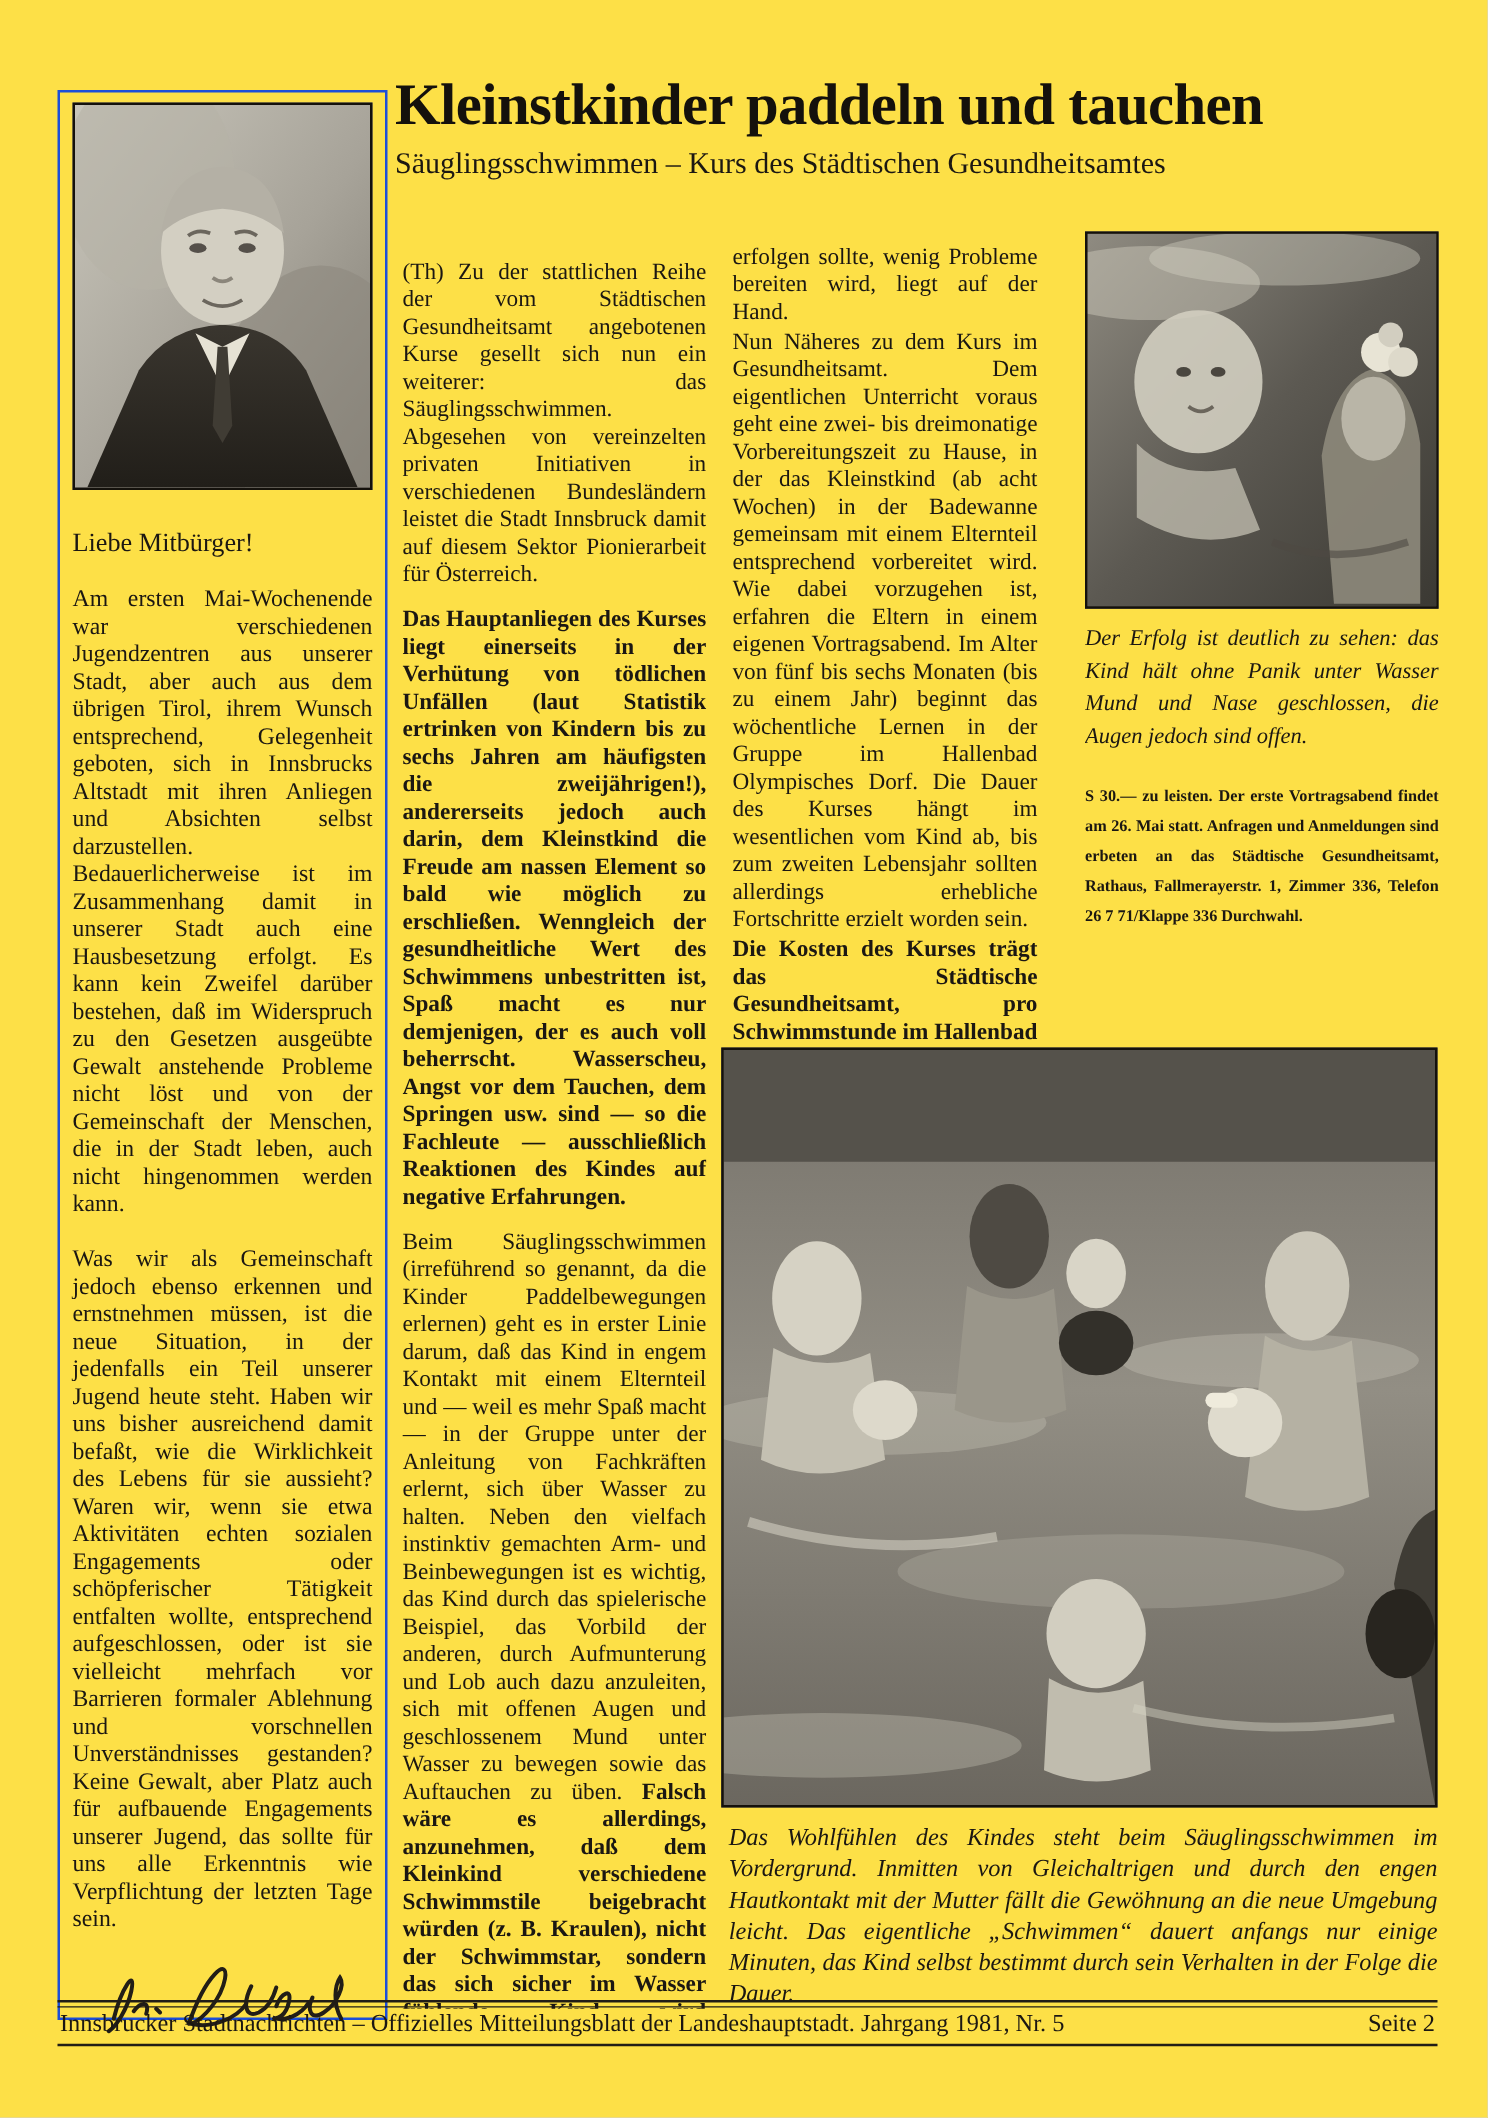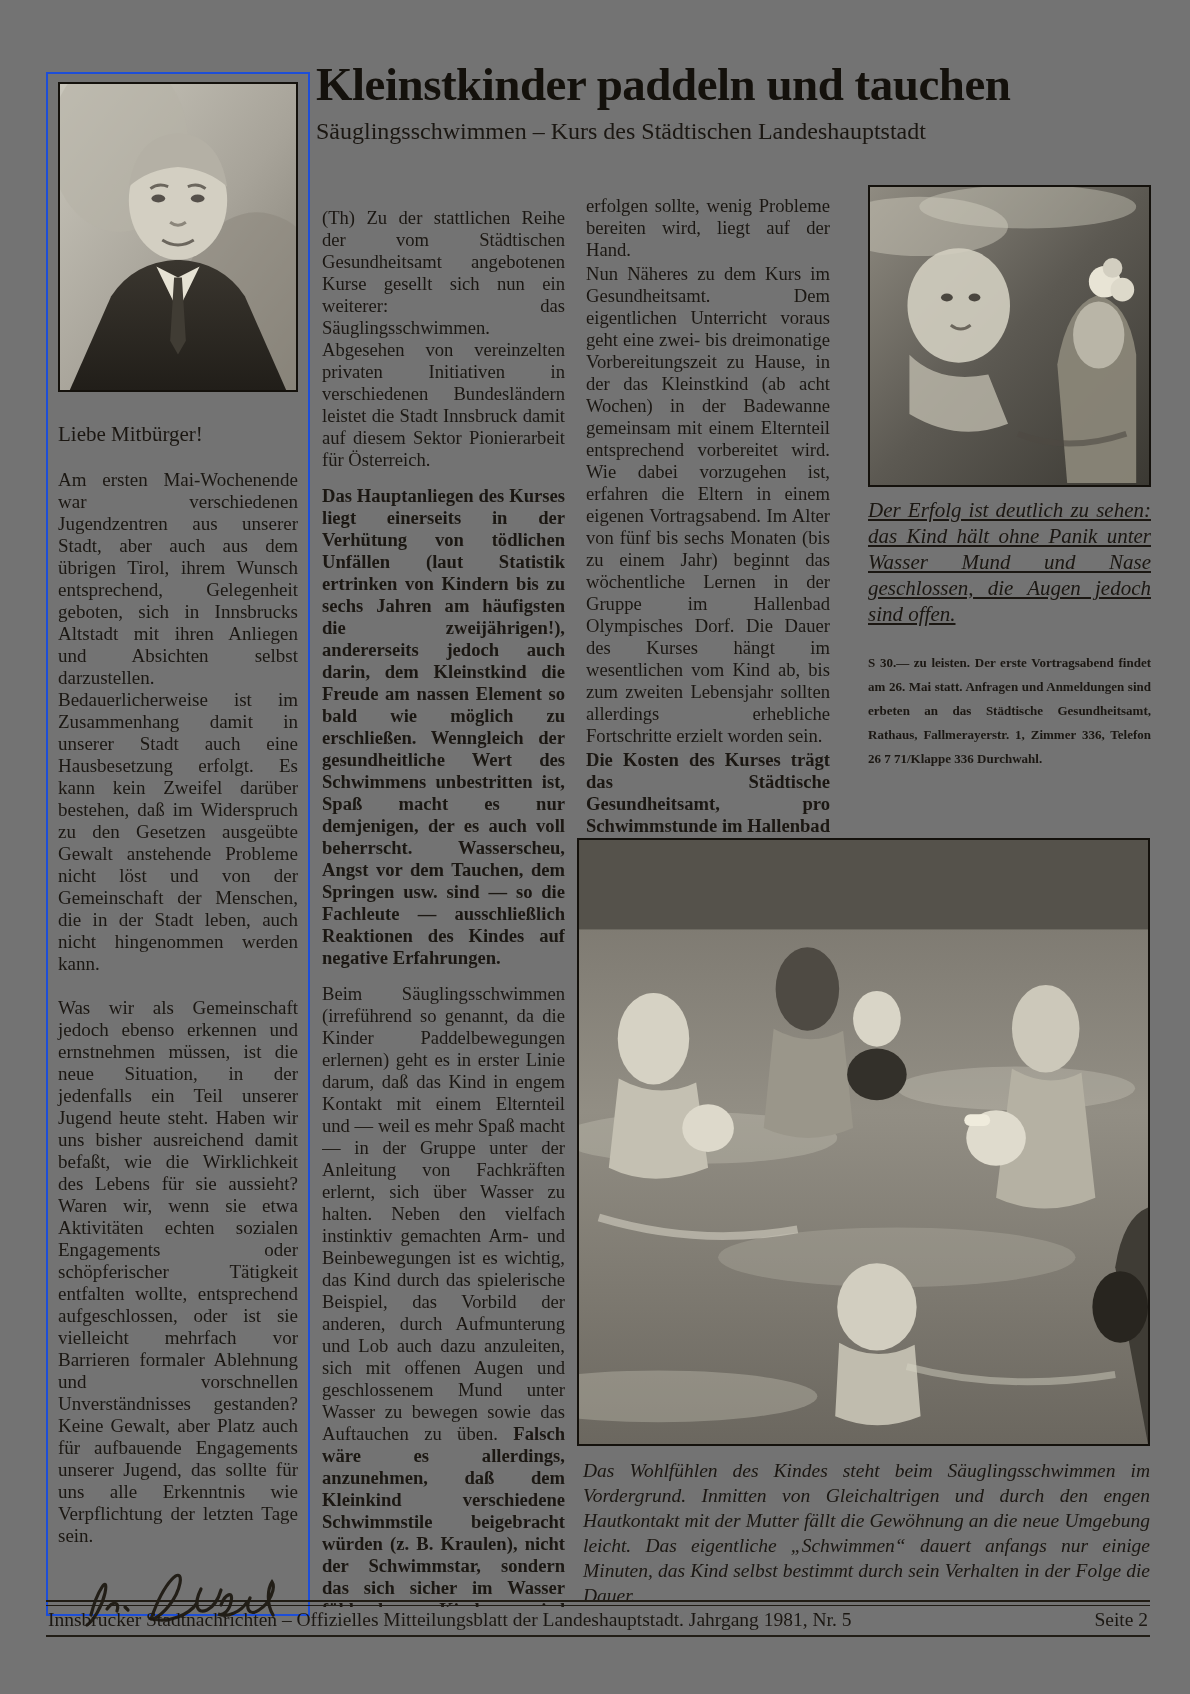--- a/index.html
+++ b/index.html
@@ -1,20 +1,20 @@
 <!DOCTYPE html>
 <html lang="de"><head>
 <meta charset="utf-8">
 <style>
   * { margin:0; padding:0; box-sizing:border-box; }
   html,body { background:#d8d4c6; }
   body { font-family:"Liberation Serif","DejaVu Serif",serif; color:#1b1712; }
   .page {
     position:relative; width:1190px; height:1694px; margin:0 auto;
-    background:#737373;
+    background:#fde047;
     overflow:hidden;
   }
   
   .masthead { position:absolute; left:316px; top:60px; width:850px; }
   .headline { font-size:47px; font-weight:bold; letter-spacing:-0.5px; line-height:1.05; color:#14110c; }
   .subheadline { font-size:24px; font-weight:normal; margin-top:9px; color:#1b1712; }
   
   .letter-box {
     position:absolute; left:46px; top:72px; width:264px; height:1544px;
     border:2px solid #1d4ed8; padding:8px 10px 0 10px;
@@ -30,42 +30,42 @@
   .col p + p { margin-top:14px; }
   .col p.tight { margin-top:2px; }
   .col .bold { font-weight:bold; }
   .col1 { left:322px;  width:243px; height:1400px;margin-top:12px; }
   .col2 { left:586px;  width:244px; height:640px; }
   .col3 { left:868px;  top:185px; width:283px; height:660px; text-align:justify; }
   
   .photo-frame { border:2px solid #14110c; background:#6e6a62; overflow:hidden; }
   .photo-frame svg { display:block; width:100%; height:100%; }
   .photo-top-right { width:283px; height:302px; }
-  .caption-tr { font-size:21px; font-style:italic; line-height:26px; text-align:justify; margin-top:10px;text-decoration:underline; }
+  .caption-tr { font-size:18px; font-style:italic; line-height:26px; text-align:justify; margin-top:10px; }
   .col3 .bold-block { font-size:13px; font-weight:bold; line-height:24px; text-align:justify; margin-top:24px; }
   .photo-big { position:absolute; left:577px; top:838px; width:573px; height:608px; }
   .caption-big {
     position:absolute; left:583px; top:1458px; width:567px;
     font-size:19.5px; font-style:italic; line-height:25px; text-align:justify;
   }
   
   .footer { position:absolute; left:46px; top:1600px; width:1104px; }
   .rule-a { border-top:2px solid #211d16; margin-bottom:3px; }
   .rule-b { border-top:1px solid #211d16; }
   .footer-line { display:flex; justify-content:space-between; padding:3px 2px 4px 2px; font-size:19.5px; }
   .rule-c { border-top:2px solid #211d16; }
 </style>
 </head>
 <body>
 
 <div class="page">
 
   <header class="masthead">
     <h1 class="headline">Kleinstkinder paddeln und tauchen</h1>
-    <h2 class="subheadline">Säuglingsschwimmen – Kurs des Städtischen Landeshauptstadt</h2>
+    <h2 class="subheadline">Säuglingsschwimmen – Kurs des Städtischen Gesundheitsamtes</h2>
   </header>
 
   <aside class="letter-box">
     <figure class="portrait-frame">
       <svg viewBox="0 0 240 310" preserveAspectRatio="none">
         <defs>
           <linearGradient id="pbg" x1="0" y1="0" x2="1" y2="1">
             <stop offset="0" stop-color="#c9c6bb"></stop>
               <stop offset="0.55" stop-color="#a7a399"></stop>
               <stop offset="1" stop-color="#807c72"></stop>

